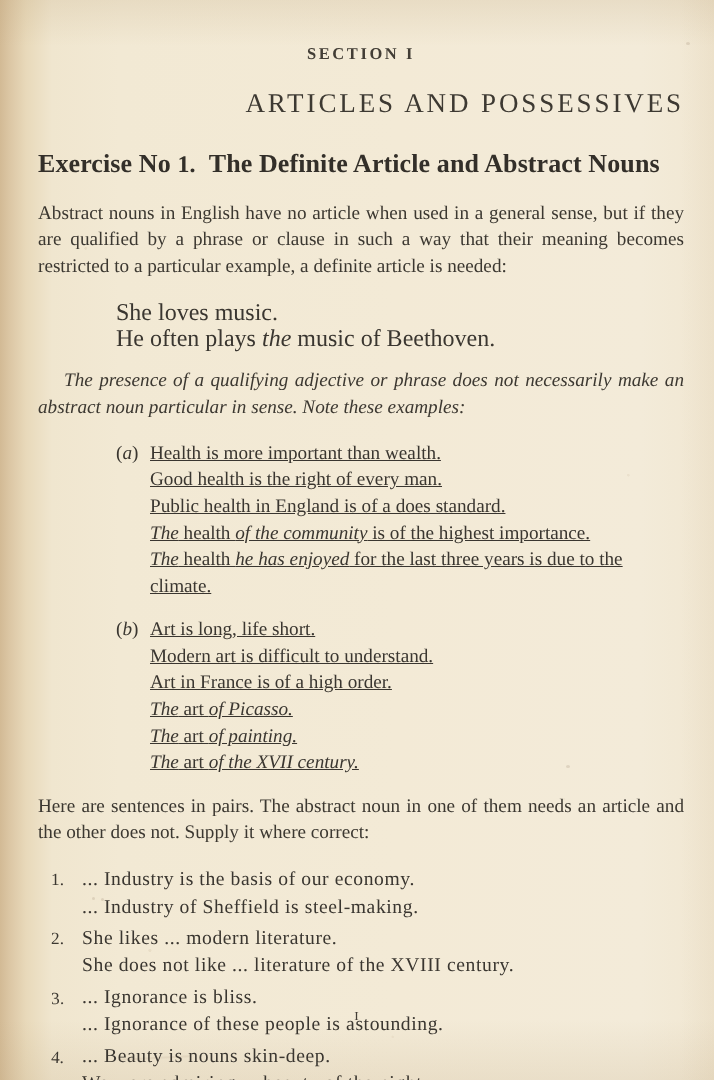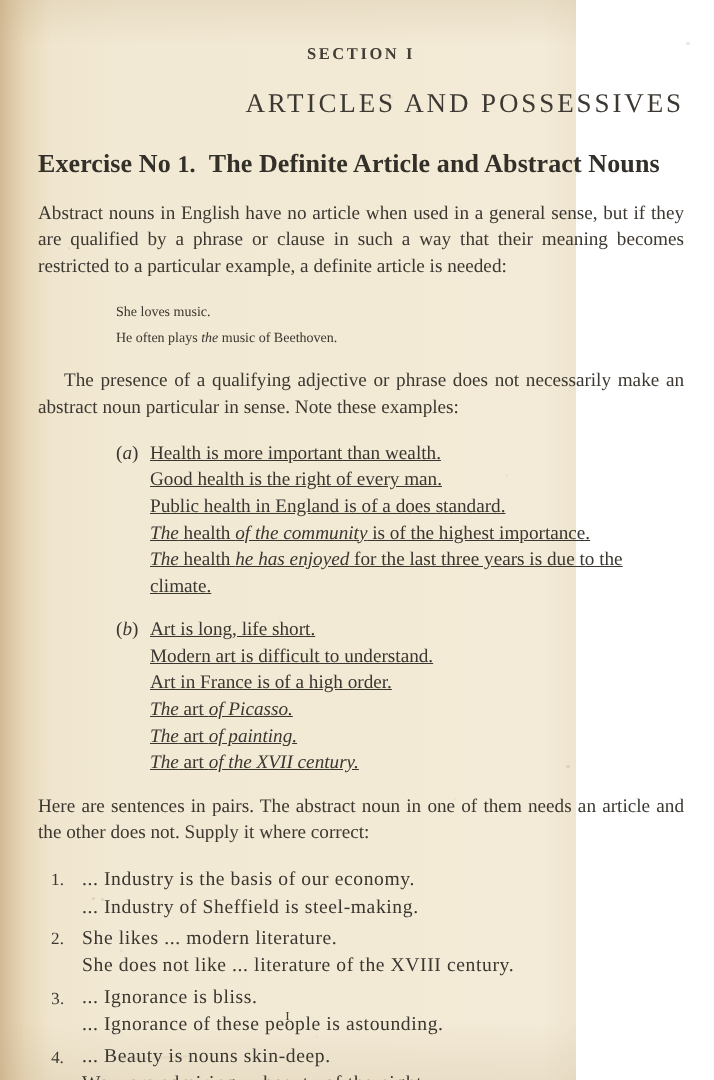--- a/index.html
+++ b/index.html
@@ -11,21 +11,21 @@
   body {
     width: 714px;
     height: 1080px;
     overflow: hidden;
     font-family: "Liberation Serif", "DejaVu Serif", serif;
   }
 
   
   #page {
     position: relative;
-    width: 576px;
+    width: 714px;
     height: 1080px;
     box-sizing: border-box;
     background:
       
       radial-gradient(circle at 12% 23%, rgba(150,120,80,.10) 0 1.1px, transparent 1.6px),
       radial-gradient(circle at 68% 9%,  rgba(150,120,80,.09) 0 1.2px, transparent 1.8px),
       radial-gradient(circle at 37% 61%, rgba(150,120,80,.07) 0 1.0px, transparent 1.5px),
       radial-gradient(circle at 88% 44%, rgba(150,120,80,.08) 0 1.1px, transparent 1.6px),
       radial-gradient(circle at 21% 88%, rgba(150,120,80,.09) 0 1.3px, transparent 1.9px),
       radial-gradient(circle at 55% 96%, rgba(150,120,80,.07) 0 1.0px, transparent 1.5px),
@@ -111,26 +111,26 @@
   }
 
   
   .para {
     font-size: 19.2px;
     line-height: 26.6px;
     text-align: justify;
     color: #3c3831;
   }
   .para.lead { margin-top: 2px; }
-  .para.indent { margin-top: 16px; text-indent: 26px; }
+  .para.indent { margin-top: 16px; text-indent: 26px; font-style: italic; }
 
   .example-block {
     margin-top: 13px;
     margin-left: 78px;
-    font-size: 14px;
+    font-size: 24px;
     line-height: 26.4px;
   }
   .example-block .line { white-space: nowrap; }
 
   .lettered {
     margin-top: 17px;
     margin-left: 78px;
     font-size: 19.2px;
     line-height: 26.6px;
   }

